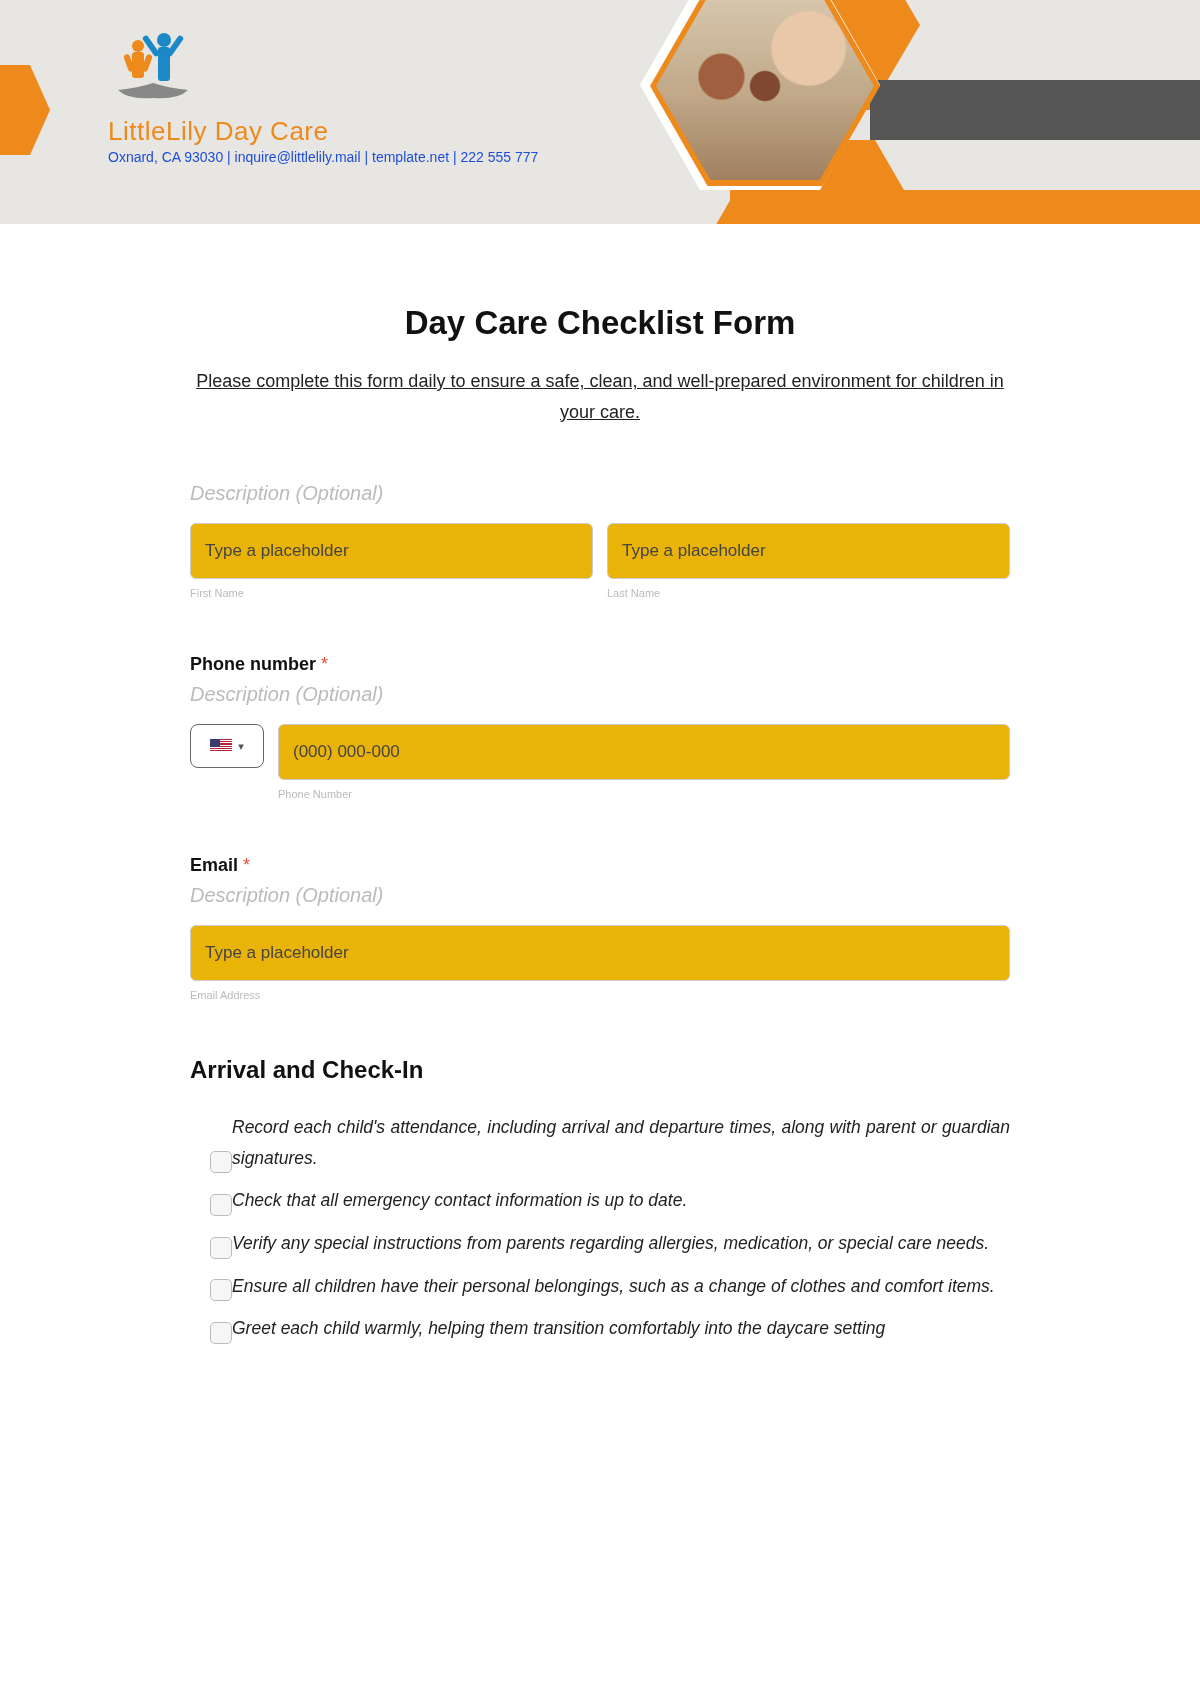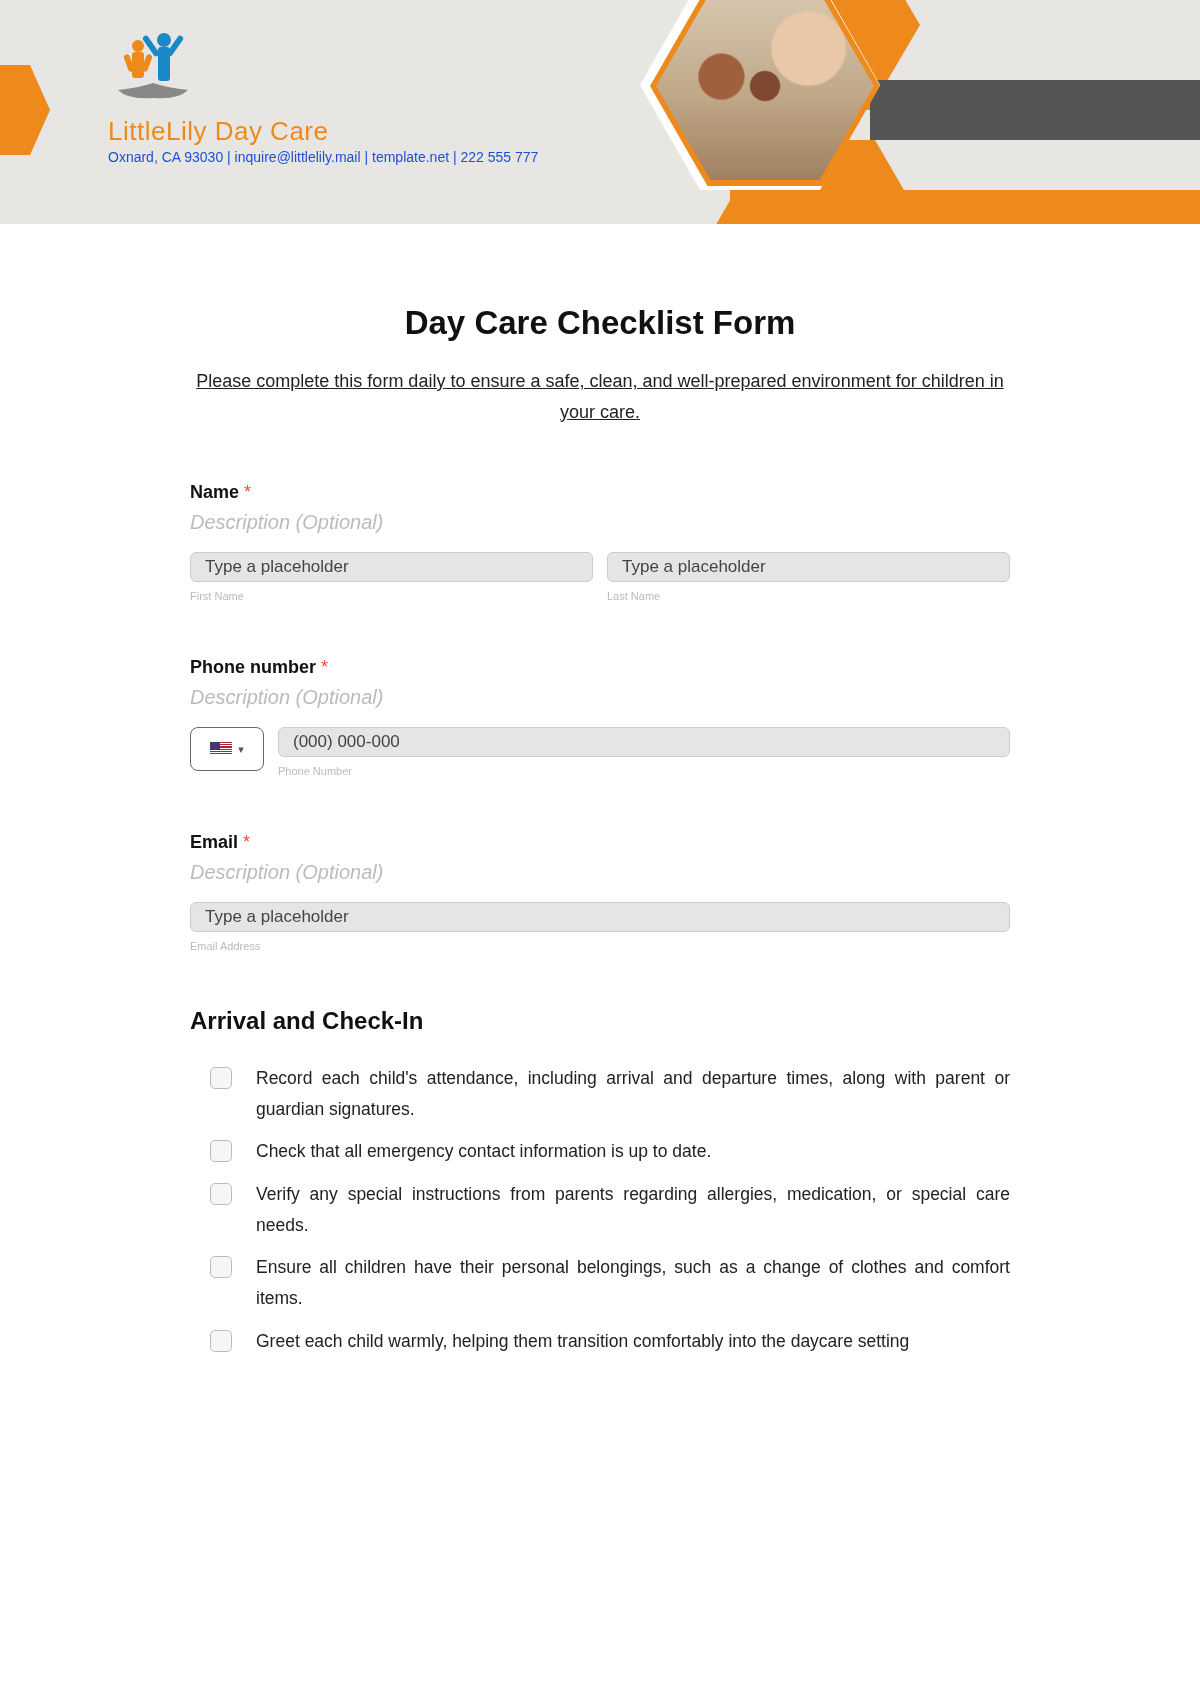--- a/index.html
+++ b/index.html
@@ -127,27 +127,27 @@
   .field-desc {
     font-size: 20px;
     color: #bbb;
     font-style: italic;
     margin-bottom: 18px;
   }
   .row-2 { display: flex; gap: 14px; }
   .col { flex: 1; }
   .text-input {
     width: 100%;
-    height: 30px;
+    height: 56px;
     border: 1px solid #ccc;
     border-radius: 6px;
     padding: 0 14px;
     font-size: 17px;
     color: #333;
-    background: #e5e5e5;
+    background: #eab308;
   }
   .text-input::placeholder { color: #444; }
   .sub-label {
     font-size: 11px;
     color: #bbb;
     margin-top: 8px;
   }
   .field-block { margin-bottom: 55px; }
   .phone-row { display: flex; gap: 14px; align-items:flex-start; }
   .flag-select {
@@ -167,24 +167,25 @@
   .phone-input-wrap { flex:1; }
   .section-heading {
     font-size: 24px;
     font-weight: 700;
     color: #111;
     margin-bottom: 28px;
   }
   .checklist { list-style: none; }
   .checklist li {
     display: flex;
-    align-items: flex-start;
-    gap: 24px;
+    align-items: flex-end;
+    gap: 0;
     margin-bottom: 12px;
     padding-left: 20px;
+    font-style: italic;
   }
   .cb {
     flex-shrink: 0;
     width: 22px; height: 22px;
     border: 1.5px solid #bbb;
     border-radius: 5px;
     background: #f6f6f6;
     margin-top: 4px;
     cursor: pointer;
   }
@@ -230,24 +231,20 @@
         <div class="photo-inner"></div>
       </div>
   </div>
 </div>
 
 <div class="content">
   <h1 class="form-title">Day Care Checklist Form</h1>
   <p class="form-intro">Please complete this form daily to ensure a safe, clean, and well-prepared environment for children in your care.</p>
 
   <div class="field-block">
-    <div class="field-label">
-      <span>Name</span>
-      <span class="required">*</span>
-    </div>
     <div class="field-desc">Description (Optional)</div>
     <div class="row-2">
       <div class="col">
         <input type="text" class="text-input" placeholder="Type a placeholder" style="">
         <div class="sub-label">First Name</div>
       </div>
       <div class="col">
         <input type="text" class="text-input" placeholder="Type a placeholder" style="">
         <div class="sub-label">Last Name</div>
       </div>

